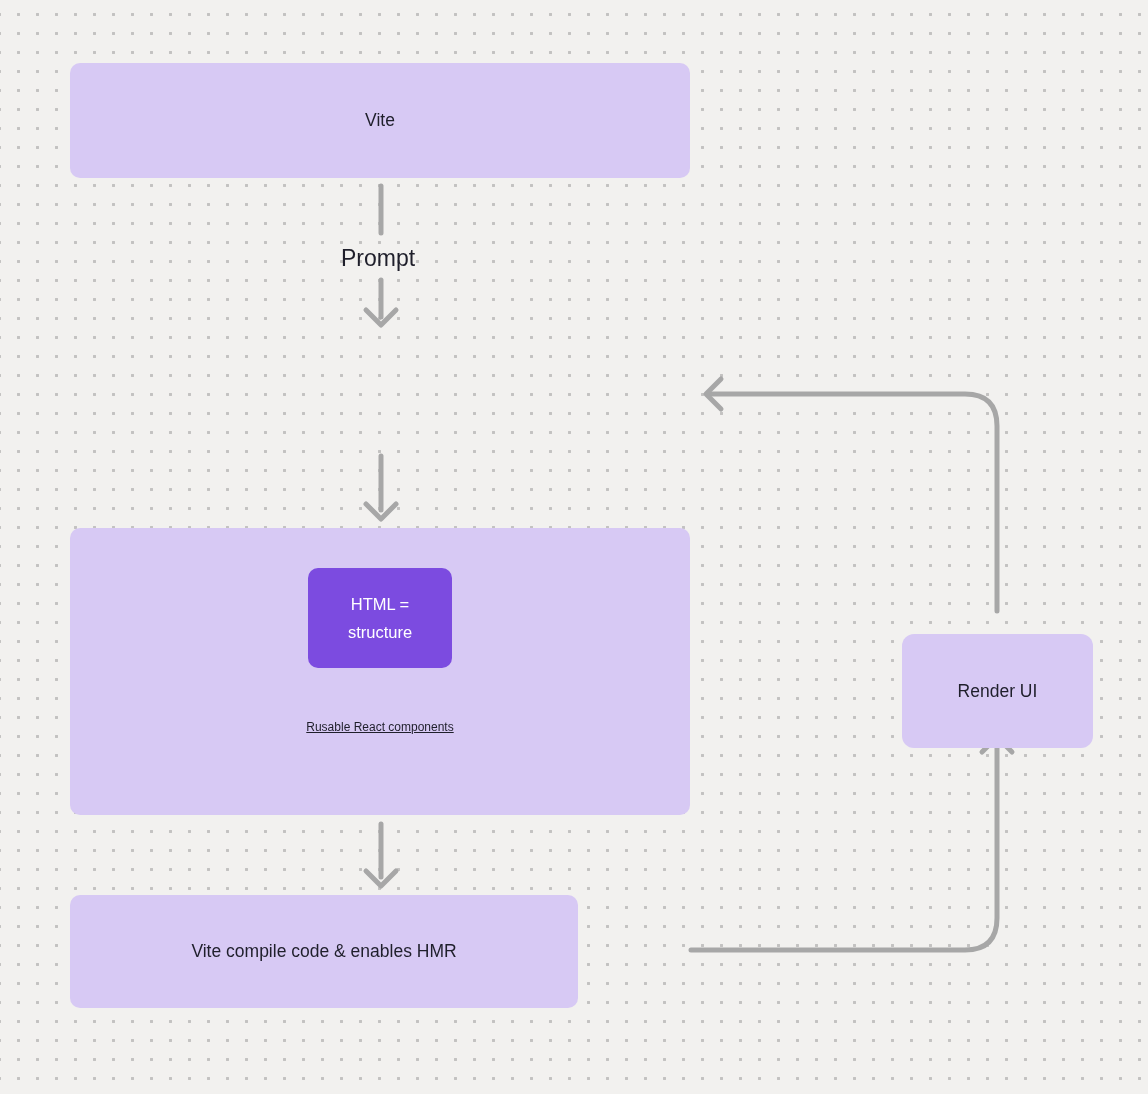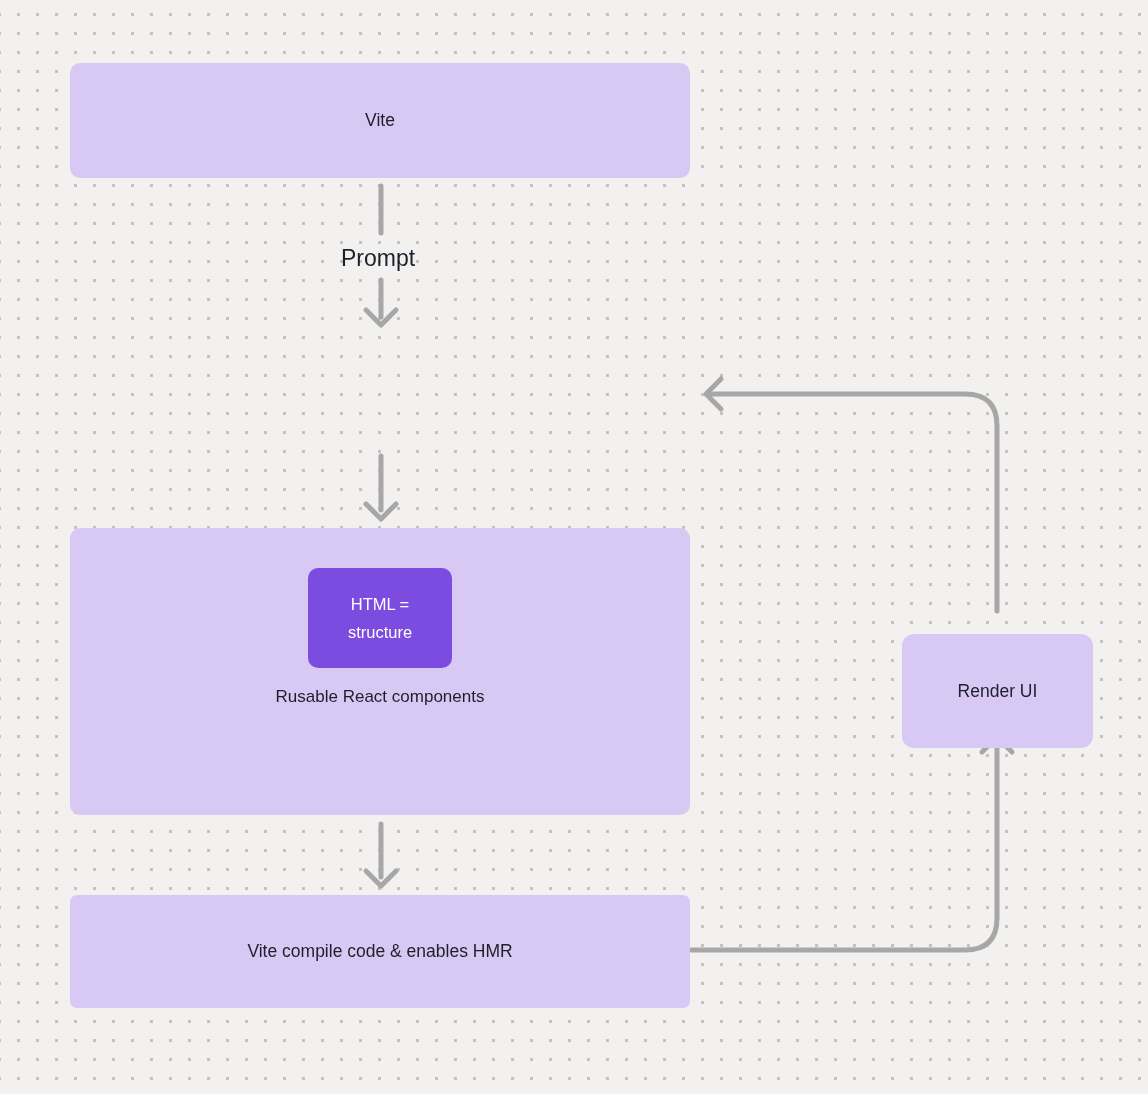--- a/index.html
+++ b/index.html
@@ -40,21 +40,21 @@
     border-radius:10px;
     display:flex;
     align-items:center;
     justify-content:center;
     color:var(--text);
     font-size:17.5px;
     text-align:center;
   }
   .node-user{left:70px;top:63px;width:620px;height:115px;}
   .node-web{left:70px;top:334px;width:620px;height:114px;}
-  .node-vite{left:70px;top:895px;width:620px;height:113px;border-radius:7px;}
+  .node-vite{left:70px;top:895px;width:508px;height:113px;}
   .node-render{left:902px;top:614px;width:191px;height:114px;border-radius:12px;margin-top:20px;}
   .node-components{
     left:70px;top:528px;width:620px;height:287px;
     flex-direction:column;
     justify-content:flex-start;
     padding-top:40px;
   }
   .chip-row{
     display:flex;
     gap:26px;
@@ -67,23 +67,24 @@
     border-radius:10px;
     display:flex;
     align-items:center;
     justify-content:center;
     text-align:center;
     font-size:16.5px;
     line-height:1.7;
     padding:6px 10px;
   }
   .components-caption{
-    margin-top:19px;
-    font-size:17px;
+    margin-top:52px;
+    font-size:12px;
     color:var(--text);
+    text-decoration:underline;
   }
   .edge-label{
     position:absolute;
     left:341px;top:245px;width:80px;
     text-align:left;
     font-size:23px;
     color:var(--text);
   }
 </style>
 </head>

